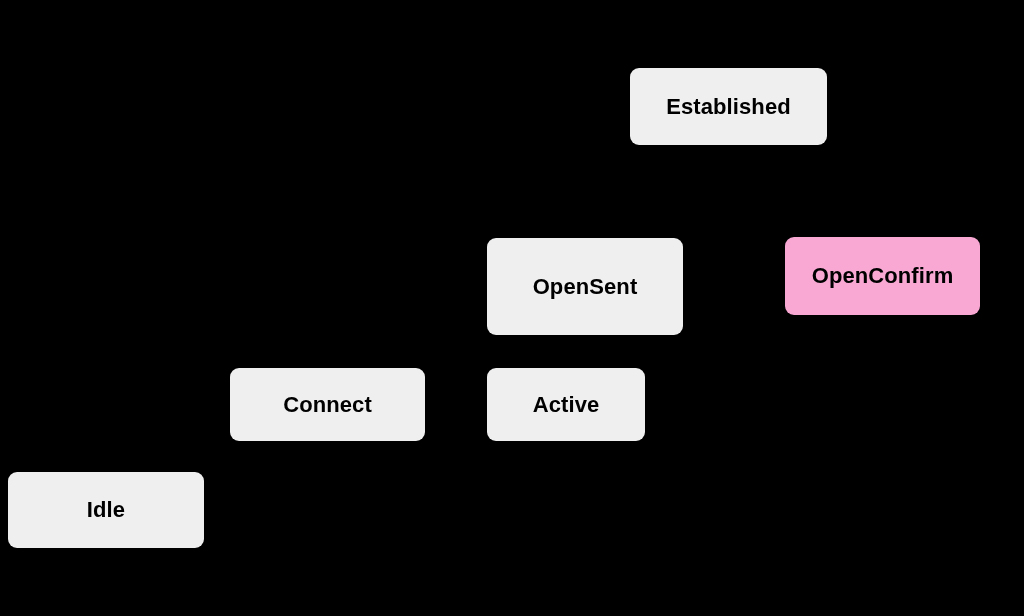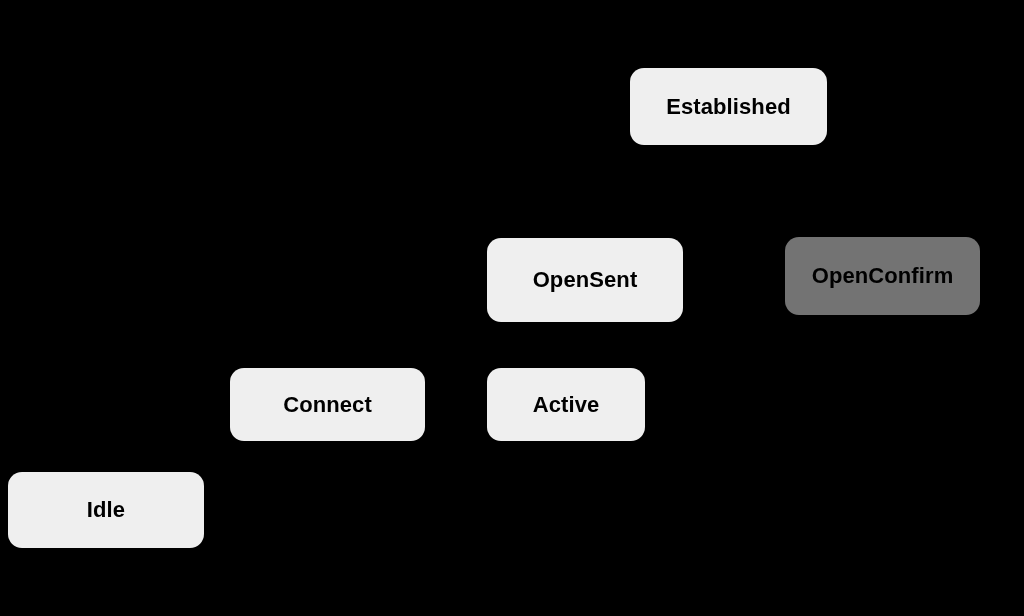--- a/index.html
+++ b/index.html
@@ -15,21 +15,21 @@
     background: #000000;
     overflow: hidden;
     font-family: "Liberation Sans", sans-serif;
   }
   .state-node {
     position: absolute;
     display: flex;
     align-items: center;
     justify-content: center;
     background: #EFEFEF;
-    border-radius: 14px;
+    border-radius: 9px;
     box-sizing: border-box;
     -webkit-font-smoothing: antialiased;
   }
   .state-label {
     font-family: "Liberation Sans", sans-serif;
     font-weight: bold;
     font-size: 22px;
     line-height: 1;
     color: #000000;
     letter-spacing: 0.1px;
@@ -37,24 +37,24 @@
     text-align: center;
   }
 </style>
 </head>
 <body>
 
 <div id="canvas" style="width: 1024px; height: 616px; background: rgb(0, 0, 0);">
     <div class="state-node" style="left: 630px; top: 68px; width: 197px; height: 77px; background: rgb(239, 239, 239);">
       <span class="state-label" style="color: rgb(0, 0, 0);">Established</span>
     </div>
-    <div class="state-node" style="left: 487px; top: 238px; width: 196px; height: 84px; background: rgb(239, 239, 239);">
+    <div class="state-node" style="left: 487px; top: 238px; width: 196px; height: 97px; background: rgb(239, 239, 239);">
       <span class="state-label" style="color: rgb(0, 0, 0);">OpenSent</span>
     </div>
-    <div class="state-node" style="left: 785px; top: 237px; width: 195px; height: 78px; background: #737373;">
+    <div class="state-node" style="left: 785px; top: 237px; width: 195px; height: 78px; background: #f9a8d4;">
       <span class="state-label" style="color: rgb(0, 0, 0);">OpenConfirm</span>
     </div>
     <div class="state-node" style="left: 230px; top: 368px; width: 195px; height: 73px; background: rgb(239, 239, 239); align-items: center;">
       <span class="state-label" style="color: rgb(0, 0, 0);">Connect</span>
     </div>
     <div class="state-node" style="left: 487px; top: 368px; width: 158px; height: 73px; background: rgb(239, 239, 239);">
       <span class="state-label" style="color: rgb(0, 0, 0);">Active</span>
     </div>
     <div class="state-node" style="left: 8px; top: 472px; width: 196px; height: 76px; background: rgb(239, 239, 239);">
       <span class="state-label" style="color: rgb(0, 0, 0);">Idle</span>

